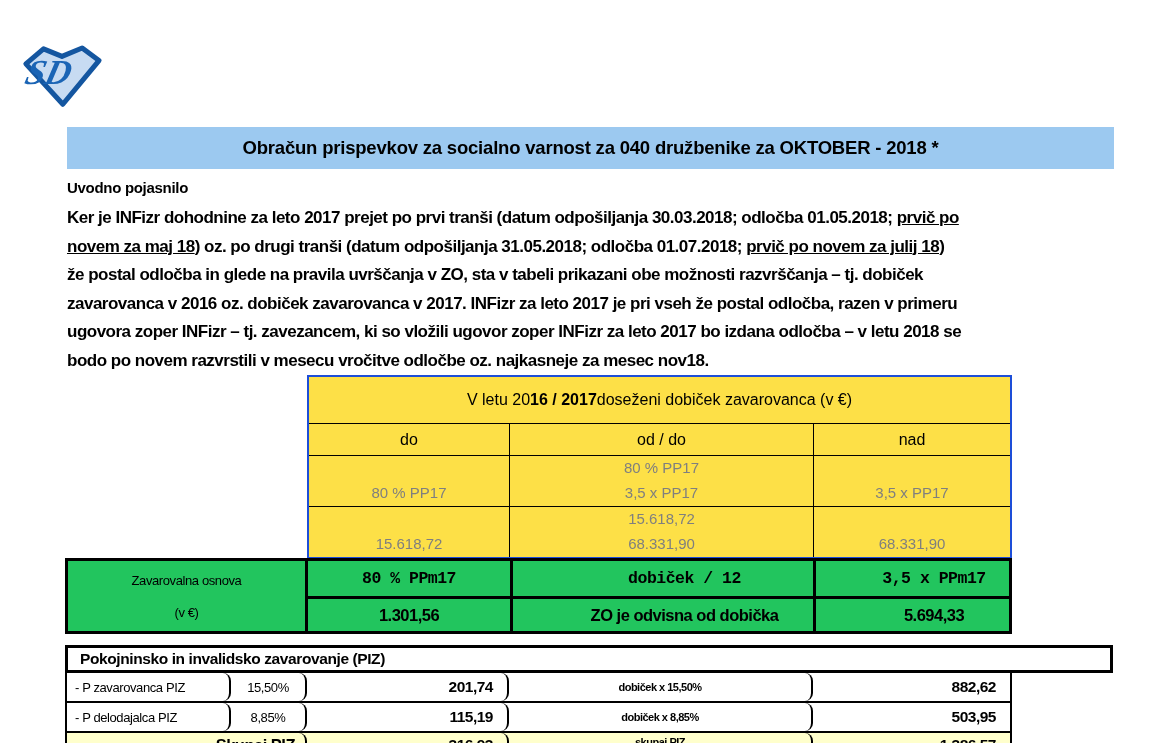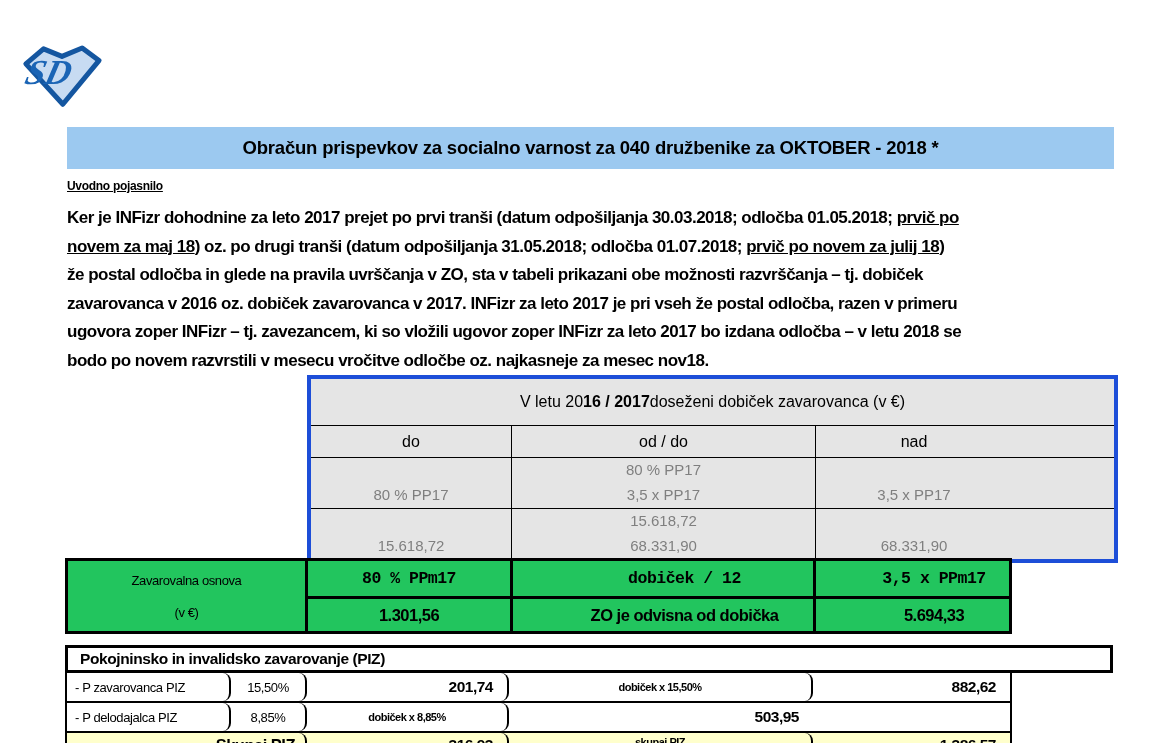--- a/index.html
+++ b/index.html
@@ -15,35 +15,35 @@
 
   
   .banner{
     left:67px;top:127px;width:1047px;height:42px;background:#9CC9F0;
     display:flex;align-items:center;justify-content:center;
     font-weight:bold;font-size:18.5px;letter-spacing:-0.2px;
   }
 
   
   .intro-heading{
-    left:67px;top:179px;font-size:12px;font-weight:bold;
-    text-decoration:underline;letter-spacing:-0.3px;
+    left:67px;top:179px;font-size:15px;font-weight:bold;
+    letter-spacing:-0.3px;
   }
   .intro-paragraph{
     left:67px;top:204px;width:1060px;
     font-size:17px;font-weight:bold;line-height:28.5px;
     letter-spacing:-0.5px;white-space:nowrap;
   }
   .u{text-decoration:underline;}
   .bold{font-weight:bold;}
 
   
   .profit-table{
-    left:307px;top:375px;width:811px;box-sizing:border-box;
-    border:4px solid #1d4ed8;background:#e5e5e5;
+    left:307px;top:375px;width:705px;box-sizing:border-box;
+    border:2px solid #1d4ed8;background:#fde047;
   }
   .pt-title{
     height:46px;border-bottom:1px solid #000;
     display:flex;align-items:center;justify-content:center;
     font-size:16px;color:#000;
   }
   .pt-row{display:grid;grid-template-columns:201px 304px 196px;}
   .pt-cell{box-sizing:border-box;}
   .pt-cell.vline{border-right:1.5px solid #000;}
   .pt-head{height:31px;border-bottom:1px solid #000;}
@@ -183,20 +183,21 @@
   <div class="piz-row">
     <div class="piz-cell piz-label">- P zavarovanca PIZ</div>
     <div class="piz-cell piz-rate">15,50%</div>
     <div class="piz-cell piz-val">201,74</div>
     <div class="piz-cell piz-formula">dobiček x 15,50%</div>
     <div class="piz-cell piz-val">882,62</div>
   </div>
   <div class="piz-row">
     <div class="piz-cell piz-label">- P delodajalca PIZ</div>
     <div class="piz-cell piz-rate">8,85%</div>
+    <div class="piz-cell piz-val">115,19</div>
     <div class="piz-cell piz-formula">dobiček x 8,85%</div>
     <div class="piz-cell piz-val">503,95</div>
   </div>
   <div class="piz-row total">
     <div class="piz-cell piz-total-label">Skupaj  PIZ</div>
     <div class="piz-cell piz-val">316,93</div>
     <div class="piz-cell piz-formula">skupaj PIZ</div>
     <div class="piz-cell piz-val">1.386,57</div>
   </div>
 </div>

